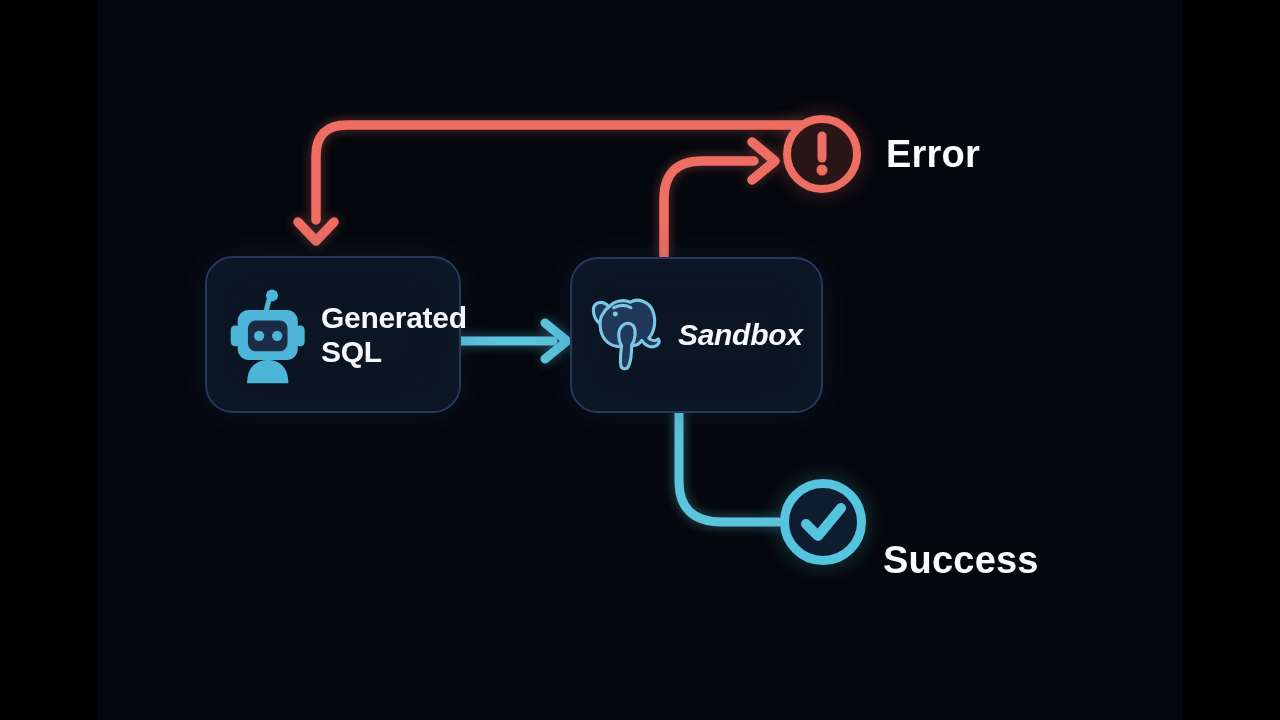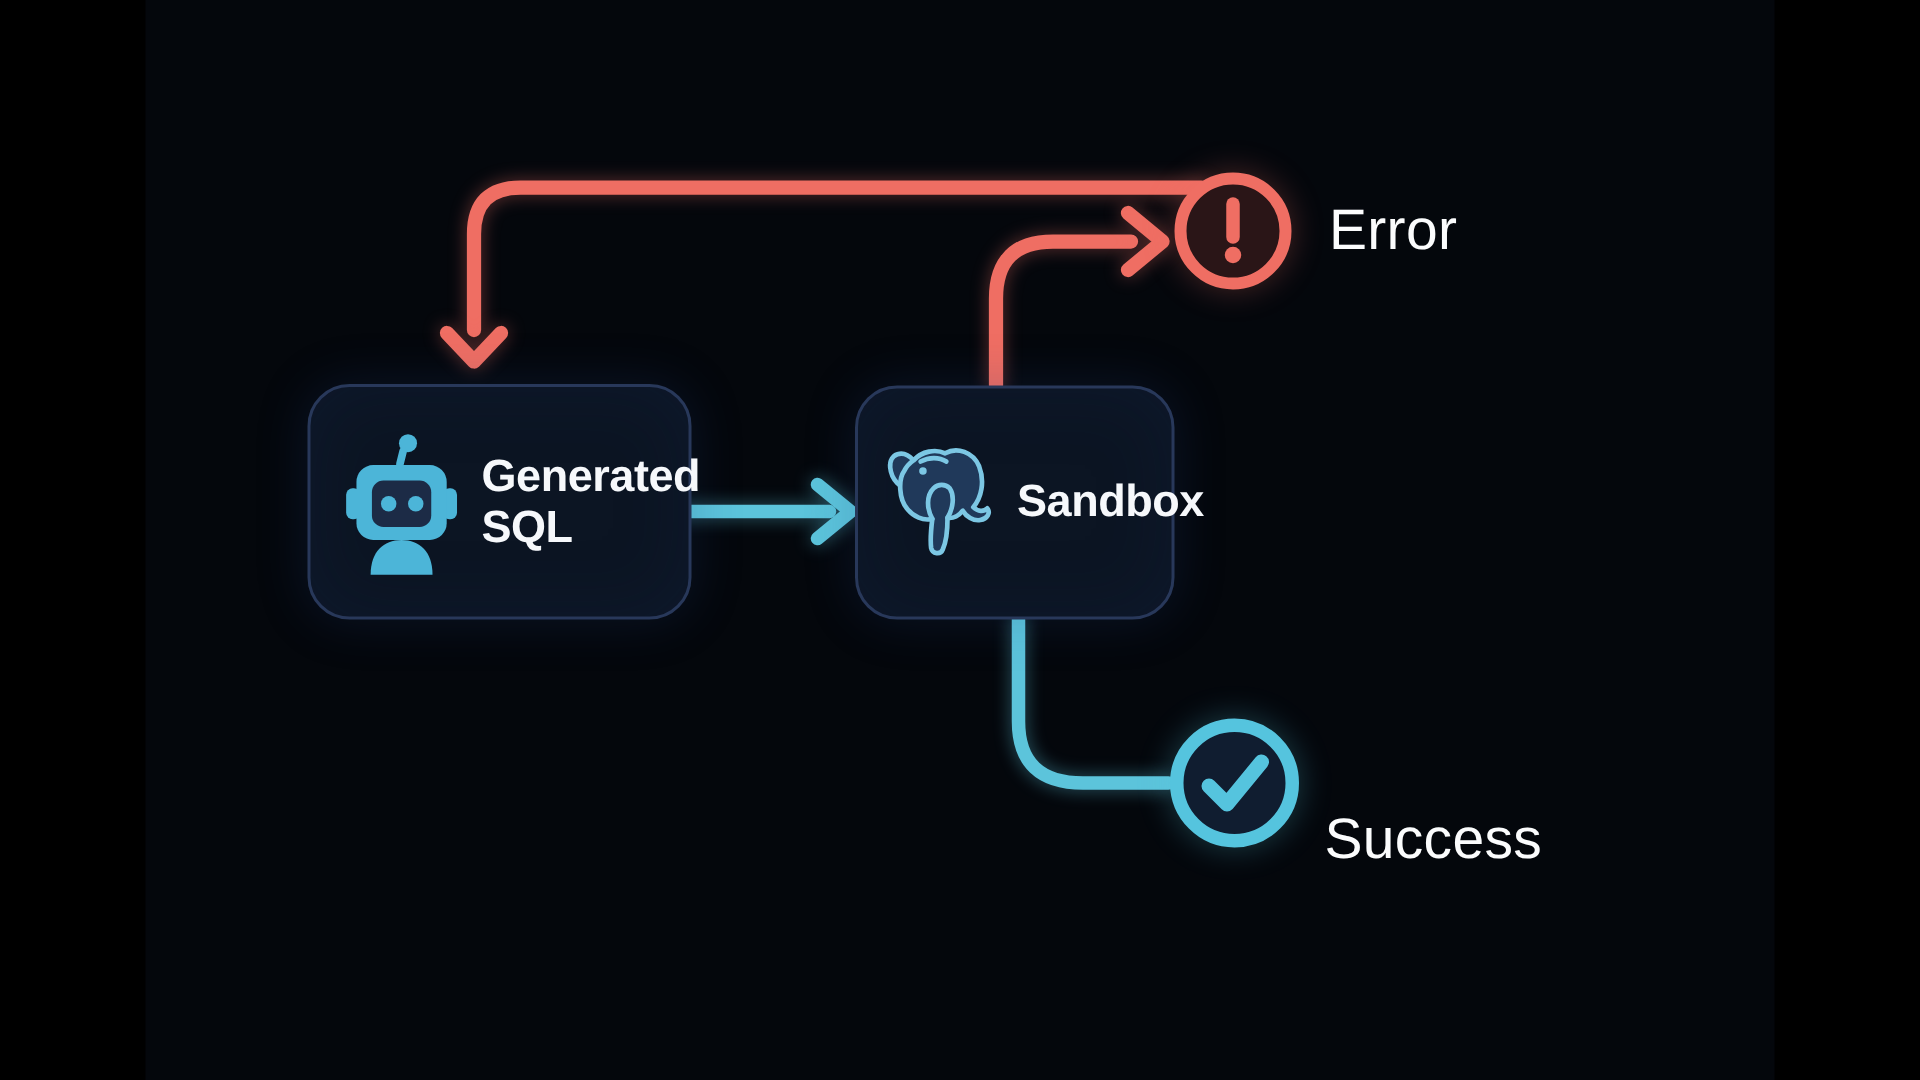--- a/index.html
+++ b/index.html
@@ -37,21 +37,21 @@
     box-sizing: border-box;
     background: #0c1523;
     border: 2px solid #28385a;
     border-radius: 28px;
     display: flex; align-items: center;
     padding: 0 16px;
     gap: 12px;
     box-shadow: 0 0 34px rgba(35, 70, 130, .22), inset 0 0 48px rgba(18, 36, 70, .25);
   }
   #box-generated-sql { left: 205px; top: 256px; width: 256px; height: 157px; }
-  #box-sandbox       { left: 570px; top: 257px; width: 213px; height: 156px; }
+  #box-sandbox       { left: 570px; top: 257px; width: 253px; height: 156px; font-style: italic; }
 
   .nodebox .box-label {
     color: #f6f8fb;
     font-weight: 700;
     font-size: 30px;
     line-height: 1.13;
     letter-spacing: -0.3px;
   }
   #box-generated-sql .box-label { width: 152px; }
 
@@ -74,21 +74,21 @@
     left: 780px; top: 479px; width: 86px; height: 86px;
     border: 9px solid #55c4de;
     background: #101d30;
     box-shadow: 0 0 22px rgba(85,196,222,.30);
   }
 
   
   .side-label {
     position: absolute;
     color: #fbfcfd;
-    font-weight: 400;
+    font-weight: 700;
     letter-spacing: 0.2px;
     white-space: nowrap;
   }
   #label-error   { left: 886px; top: 133px; font-size: 38px; }
   #label-success { left: 883px; top: 500px; font-size: 38px; margin-top: 39px; }
 </style>
 </head>
 <body>
 
 <div id="stage">

